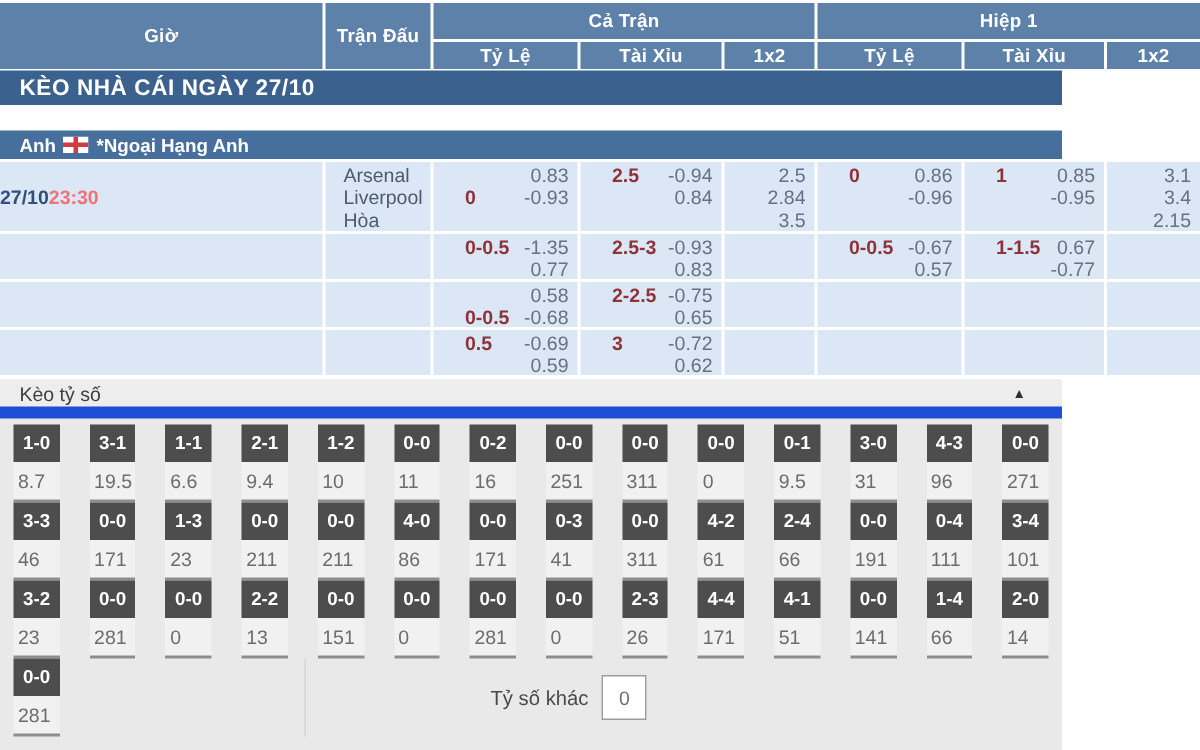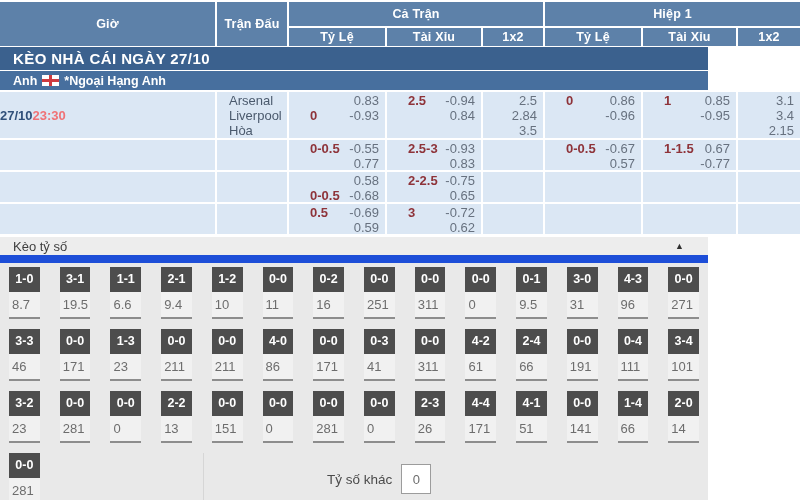--- a/index.html
+++ b/index.html
@@ -12,21 +12,21 @@
   .thead{padding-top:2px;grid-template-rows:24px 18px}
   .th{background:#5d81a9;color:#fff;font-size:12.5px;font-weight:700;
       display:flex;align-items:center;justify-content:center;letter-spacing:.2px}
   .th.span2{grid-row:1/3}
   .gh-ct{grid-column:3/6}
   .gh-h1{grid-column:6/9}
 
   
   .bar1{margin-top:1px;height:23px;background:#3b618e;color:#fff;display:flex;align-items:center;
         padding-left:13px;font-size:15px;font-weight:600;letter-spacing:.4px}
-  .bar2{margin-top:1px;height:19px;background:#476f9e;color:#fff;display:flex;align-items:center;
+  .bar2{margin-top:17px;height:19px;background:#476f9e;color:#fff;display:flex;align-items:center;
         padding-left:13px;font-size:12.5px;font-weight:700;gap:5px}
   .flag{width:17px;height:11px;display:inline-block;flex:0 0 auto}
 
   
   .trow{margin-top:2px}
   .trow .td{background:#dbe7f4;height:30px;box-sizing:border-box;overflow:hidden;padding-top:1px}
   .trow.tall .td{height:46px}
   .c-time{display:flex;flex-direction:row;align-items:center;font-size:13px;font-weight:600;line-height:15px}
   .c-time .date{color:#30507a}
   .c-time .time{color:#f07276}
@@ -37,21 +37,21 @@
   .hc{color:#8e3339;font-weight:700}
   .ov{color:#67717f}
   [data-interactable="true"]{cursor:pointer}
 
   
   .ssec{margin-top:3px;background:#e9e9e9;height:263px;box-sizing:border-box}
   .sshead{height:18px;background:#ededed;border-bottom:8px solid #1d4ed8;display:flex;align-items:center;
           justify-content:space-between;padding:0 24px 0 13px;font-size:13px;color:#3e3e3e}
   .arrow{font-size:9px;color:#2f2f2f;line-height:1}
   .sgridwrap{padding:4px 9px 0 9px}
-  .sgrow{display:grid;grid-template-columns:repeat(14,1fr);column-gap:20px;margin-bottom:10px;position:relative}
+  .sgrow{display:grid;grid-template-columns:repeat(14,1fr);column-gap:20px;position:relative}
   .sbox{height:25px;background:#4d4d4d;color:#fff;font-size:12.5px;font-weight:700;
         text-align:center;line-height:25px}
   .sval{height:27px;background:#f1f1f1;border-bottom:2px solid #8d8d8d;color:#6d6d6d;font-size:13px;
         padding:5px 0 0 3px;box-sizing:border-box}
   .vdiv{position:absolute;left:194px;top:0;width:1px;height:52px;background:#d6d6d6}
   .other{position:absolute;left:318px;top:11px;display:flex;align-items:center;gap:9px}
   .olab{font-size:13.5px;color:#4a4a4a}
   .oinp{width:24px;height:26px;border:1px solid #9c9c9c;background:#fff;text-align:center;
         font-size:13px;color:#6d6d6d;font-family:inherit}
 </style>
@@ -162,21 +162,21 @@
             <span class="ov" data-interactable="false">2.15</span>
           </div>
         </div>
       </div>
       <div class="trow grid-cols" data-interactable="false">
         <div class="td c-time" data-interactable="false"></div>
         <div class="td c-match" data-interactable="false"></div>
         <div class="td c-odds" data-interactable="true">
           <div class="oline" data-interactable="false">
             <span class="hc" data-interactable="false">0-0.5</span>
-            <span class="ov" data-interactable="false">-0.55</span>
+            <span class="ov" data-interactable="false">-1.35</span>
           </div>
           <div class="oline" data-interactable="false">
             <span class="hc" data-interactable="false"></span>
             <span class="ov" data-interactable="false">0.77</span>
           </div>
         </div>
         <div class="td c-odds" data-interactable="true">
           <div class="oline" data-interactable="false">
             <span class="hc" data-interactable="false">2.5-3</span>
             <span class="ov" data-interactable="false">-0.93</span>

